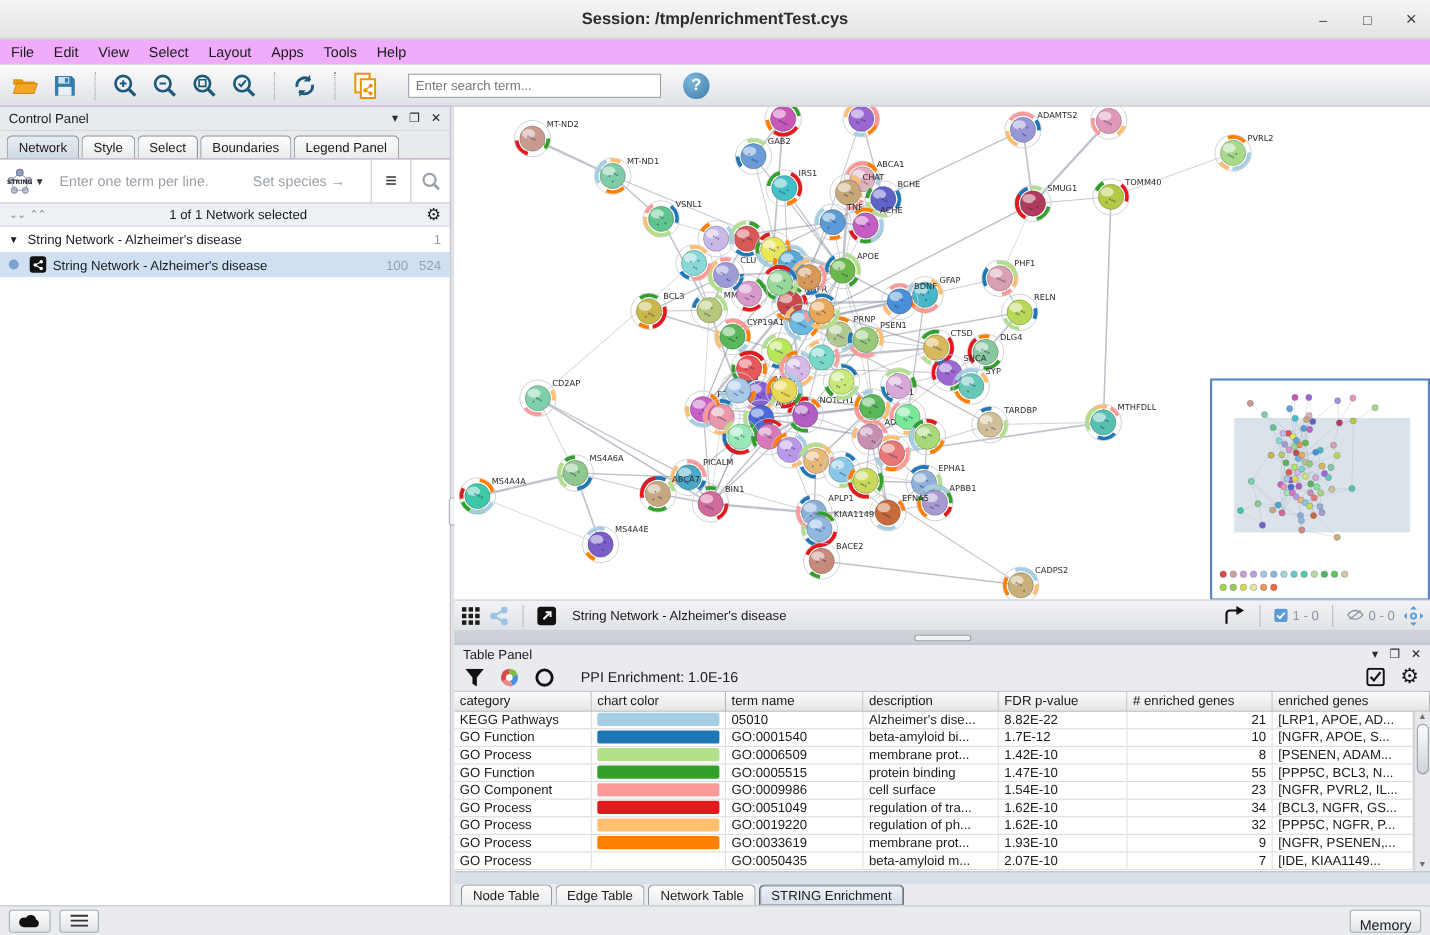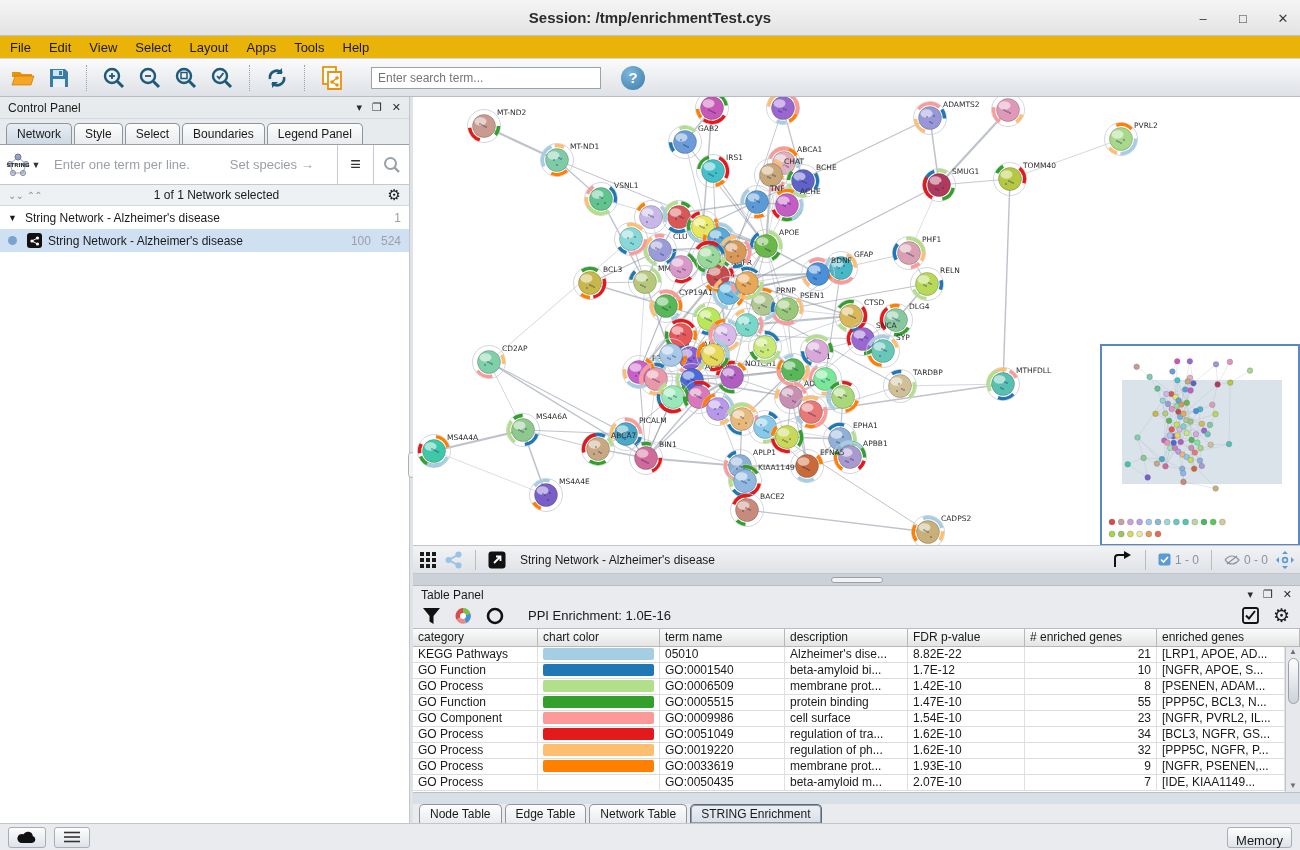--- a/index.html
+++ b/index.html
@@ -8,21 +8,21 @@
   .window { position:relative; width:1300px; height:850px; background:#e9ebee; display:flex; flex-direction:column; }
 
   
   .titlebar { height:36px; background:linear-gradient(#f5f5f5,#e3e3e3); border-bottom:1px solid #c2c2c2;
     display:flex; align-items:center; justify-content:center; position:relative; }
   .titlebar .title { font-weight:bold; font-size:15px; color:#2b2b2b; }
   .win-controls { position:absolute; right:10px; top:0; height:36px; display:flex; align-items:center; gap:26px; color:#3c3c3c; font-size:13px; }
   .win-controls span { cursor:default; width:14px; text-align:center; }
 
   
-  .menubar { height:23px; background:#eab308; border-bottom:1px solid #d4d7db; display:flex; align-items:center; padding-left:10px; gap:18px; font-size:13px; }
+  .menubar { height:23px; background:#f0abfc; border-bottom:1px solid #d4d7db; display:flex; align-items:center; padding-left:10px; gap:18px; font-size:13px; }
 
   
   .toolbar { height:38px; background:linear-gradient(#fbfbfc,#dee1e6); border-bottom:1px solid #b8bcc3;
     display:flex; align-items:center; padding-left:8px; gap:6px; }
   .tbtn { width:30px; height:30px; display:flex; align-items:center; justify-content:center; border-radius:3px; }
   .tsep { width:1px; height:26px; border-left:1px dotted #9aa0a8; margin:0 6px; }
   .search-box { margin-left:18px; width:230px; height:22px; border:1px solid #9aa2ac; background:#fff; padding:0 6px; font-size:12px; color:#333; font-family:"Liberation Sans",sans-serif; }
   .help-circle { margin-left:14px; width:24px; height:24px; border-radius:50%; background:radial-gradient(circle at 35% 30%, #7db7dd, #3c7ca8); color:#fff; font-weight:bold; font-size:15px; display:flex; align-items:center; justify-content:center; }
 
   
@@ -53,21 +53,21 @@
   .tree-row .num { color:#9aa0a8; margin-left:10px; }
   .tree-row.selected { background:#cfe0f2; }
   .share-badge { width:15px; height:15px; background:#111; border-radius:3px; display:flex; align-items:center; justify-content:center; margin-right:6px; }
   .blue-dot { width:9px; height:9px; border-radius:50%; background:#7aa3cf; margin-right:10px; }
 
   
   .canvas-wrap { height:449px; position:relative; background:#fff; border-bottom:1px solid #c2c6cc; overflow:hidden; }
   .birdseye { position:absolute; right:0; top:247px; width:200px; height:202px; background:#fff; border:2px solid #5b87c5; }
   .net-toolbar { height:28px; background:linear-gradient(#f2f3f5,#dfe2e7); border-bottom:1px solid #c2c6cc; display:flex; align-items:center; padding:0 6px; gap:8px; }
   .net-toolbar .title { font-size:12px; margin-left:6px; flex:1; }
-  .badge { color:#8a93a0; font-size:12px; display:flex; align-items:center; gap:4px; }
+  .badge { color:#8a93a0; font-size:12px; display:flex; gap:4px; }
   .net-sep { width:1px; height:20px; background:#b8bcc3; margin:0 4px; }
   .hsplit { height:12px; background:#ccd0d7; position:relative; border-bottom:1px solid #b8bcc3; }
   .hsplit .handle { position:absolute; left:50%; top:3px; transform:translateX(-50%); width:52px; height:6px; border:1px solid #9aa0a8; border-radius:3px; background:#f2f3f5; }
 
   
   .table-panel { flex:1; display:flex; flex-direction:column; background:#e9ebee; min-height:0; }
   .tp-header { height:20px; display:flex; align-items:center; padding:0 8px; }
   .tp-header .t { flex:1; font-size:12px; }
   .tp-icons { height:27px; display:flex; align-items:center; gap:14px; padding:0 10px; }
   .ppi { font-size:13px; margin-left:10px; flex:1; }

